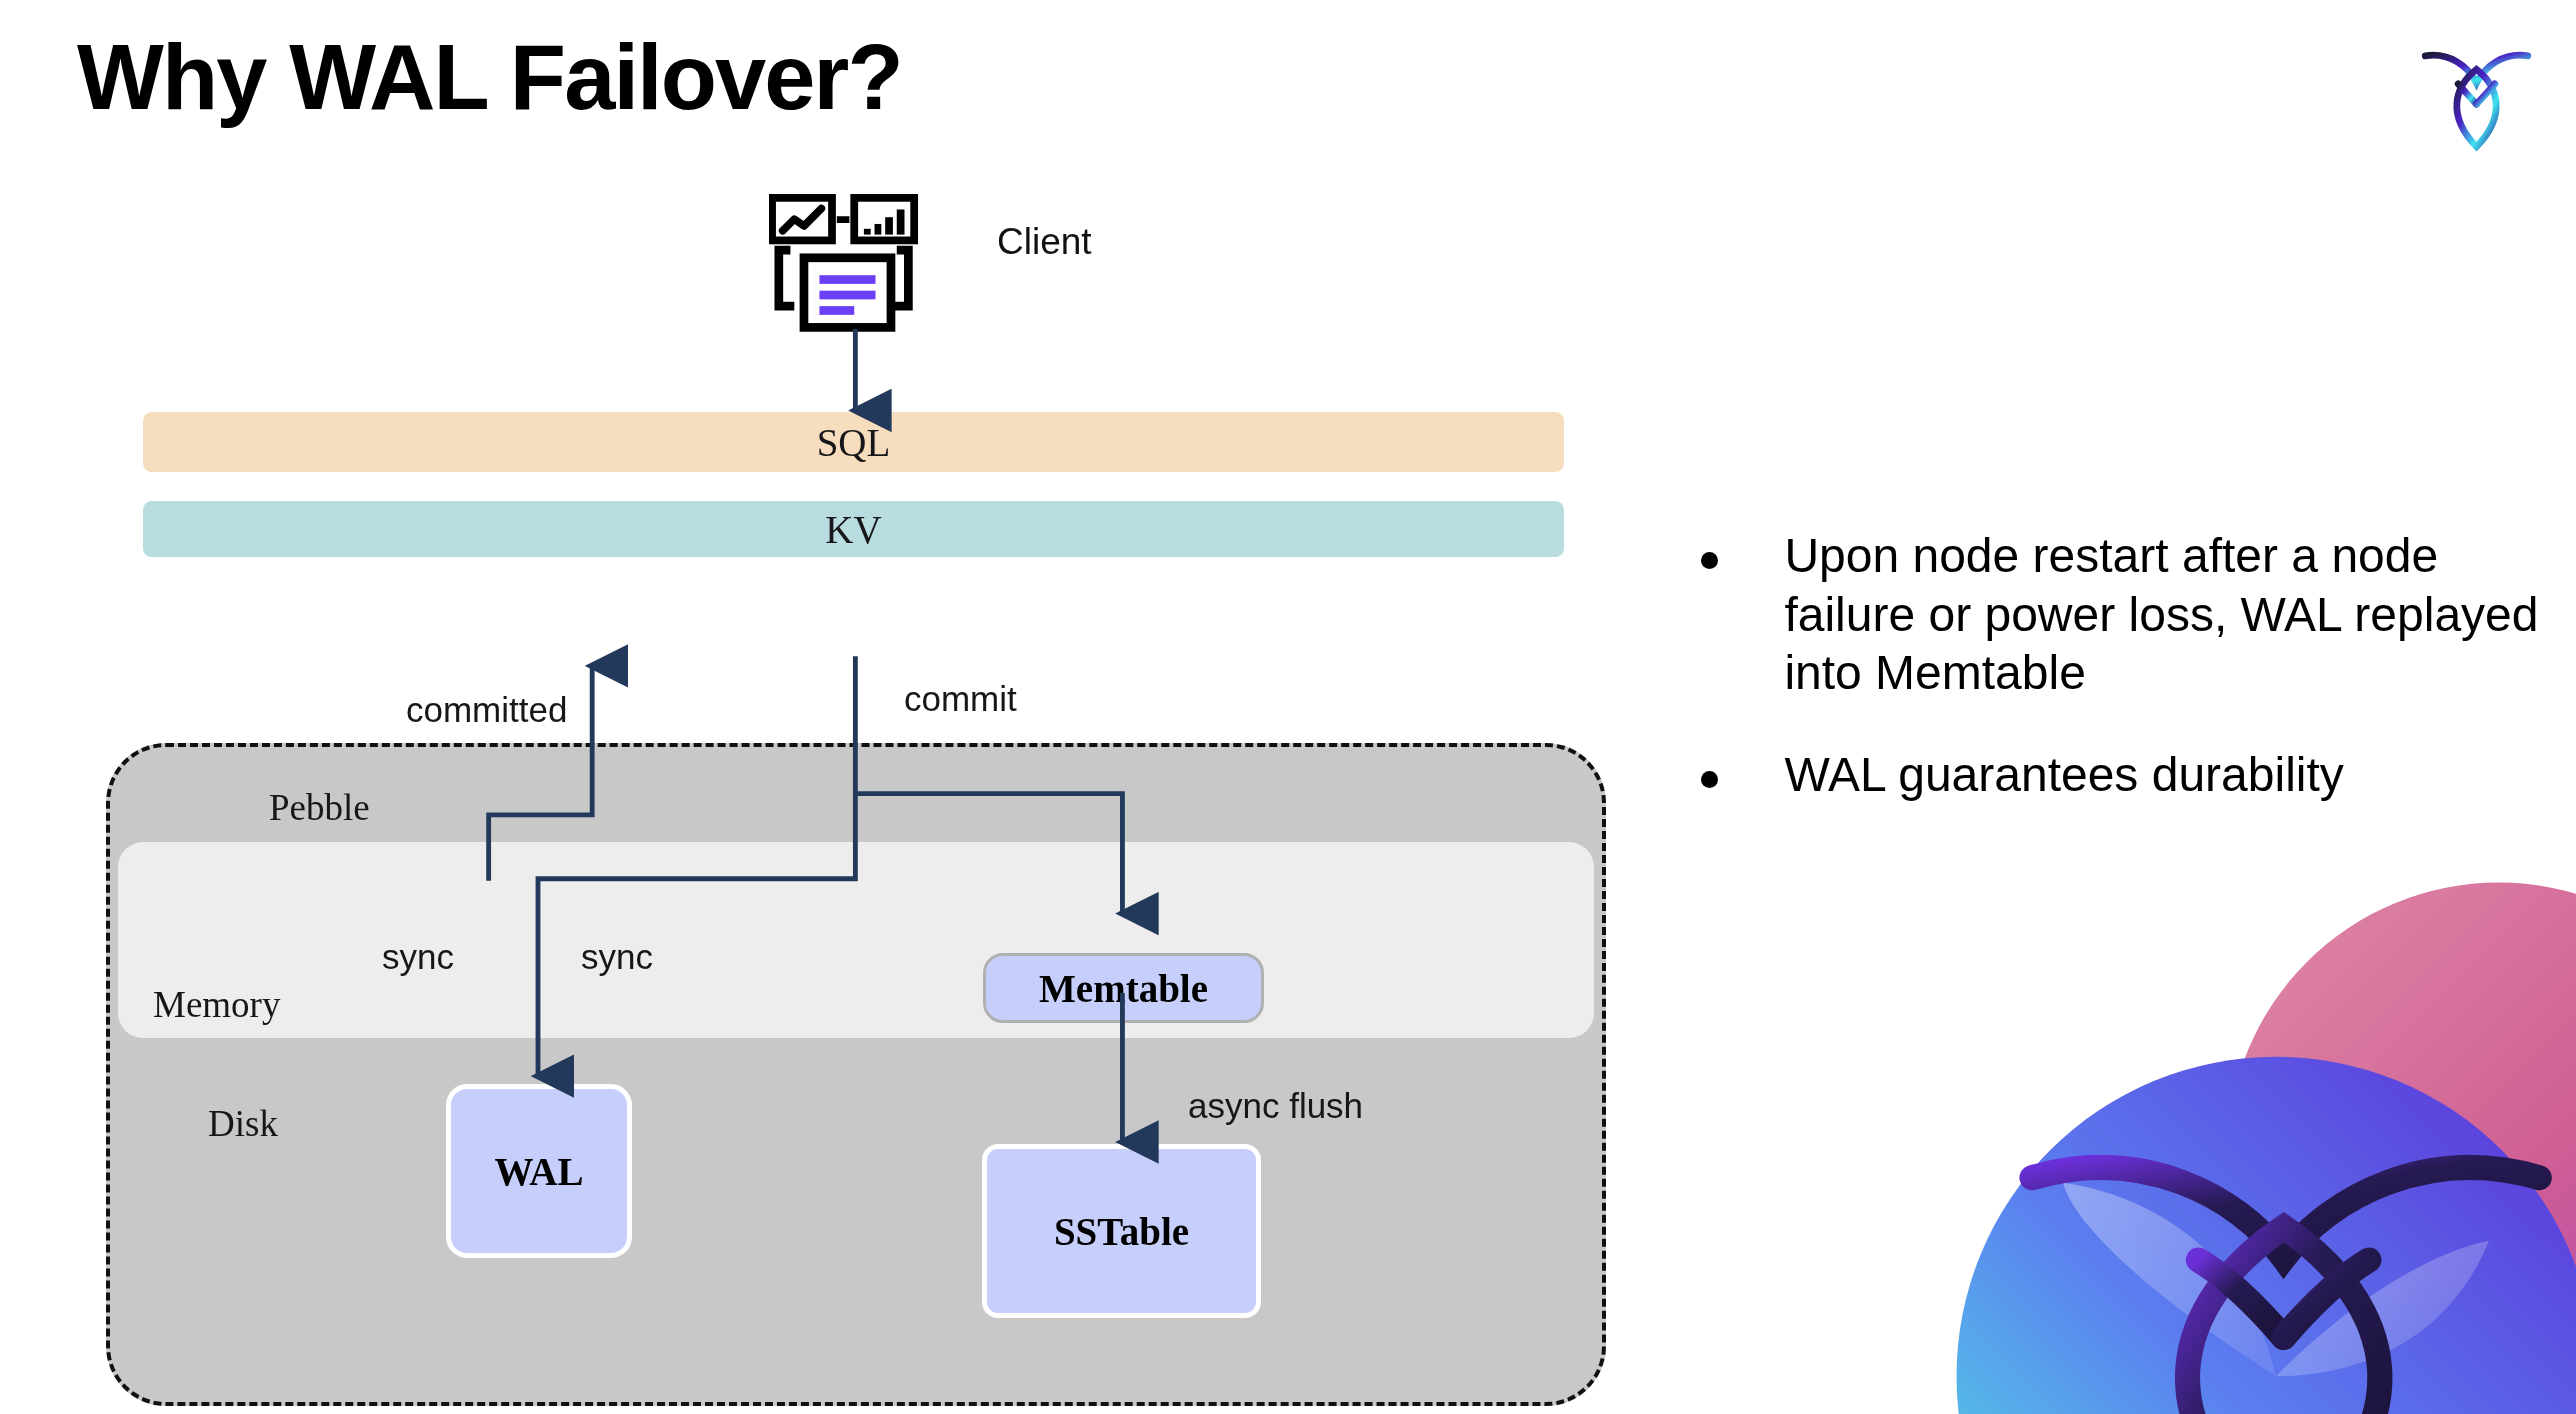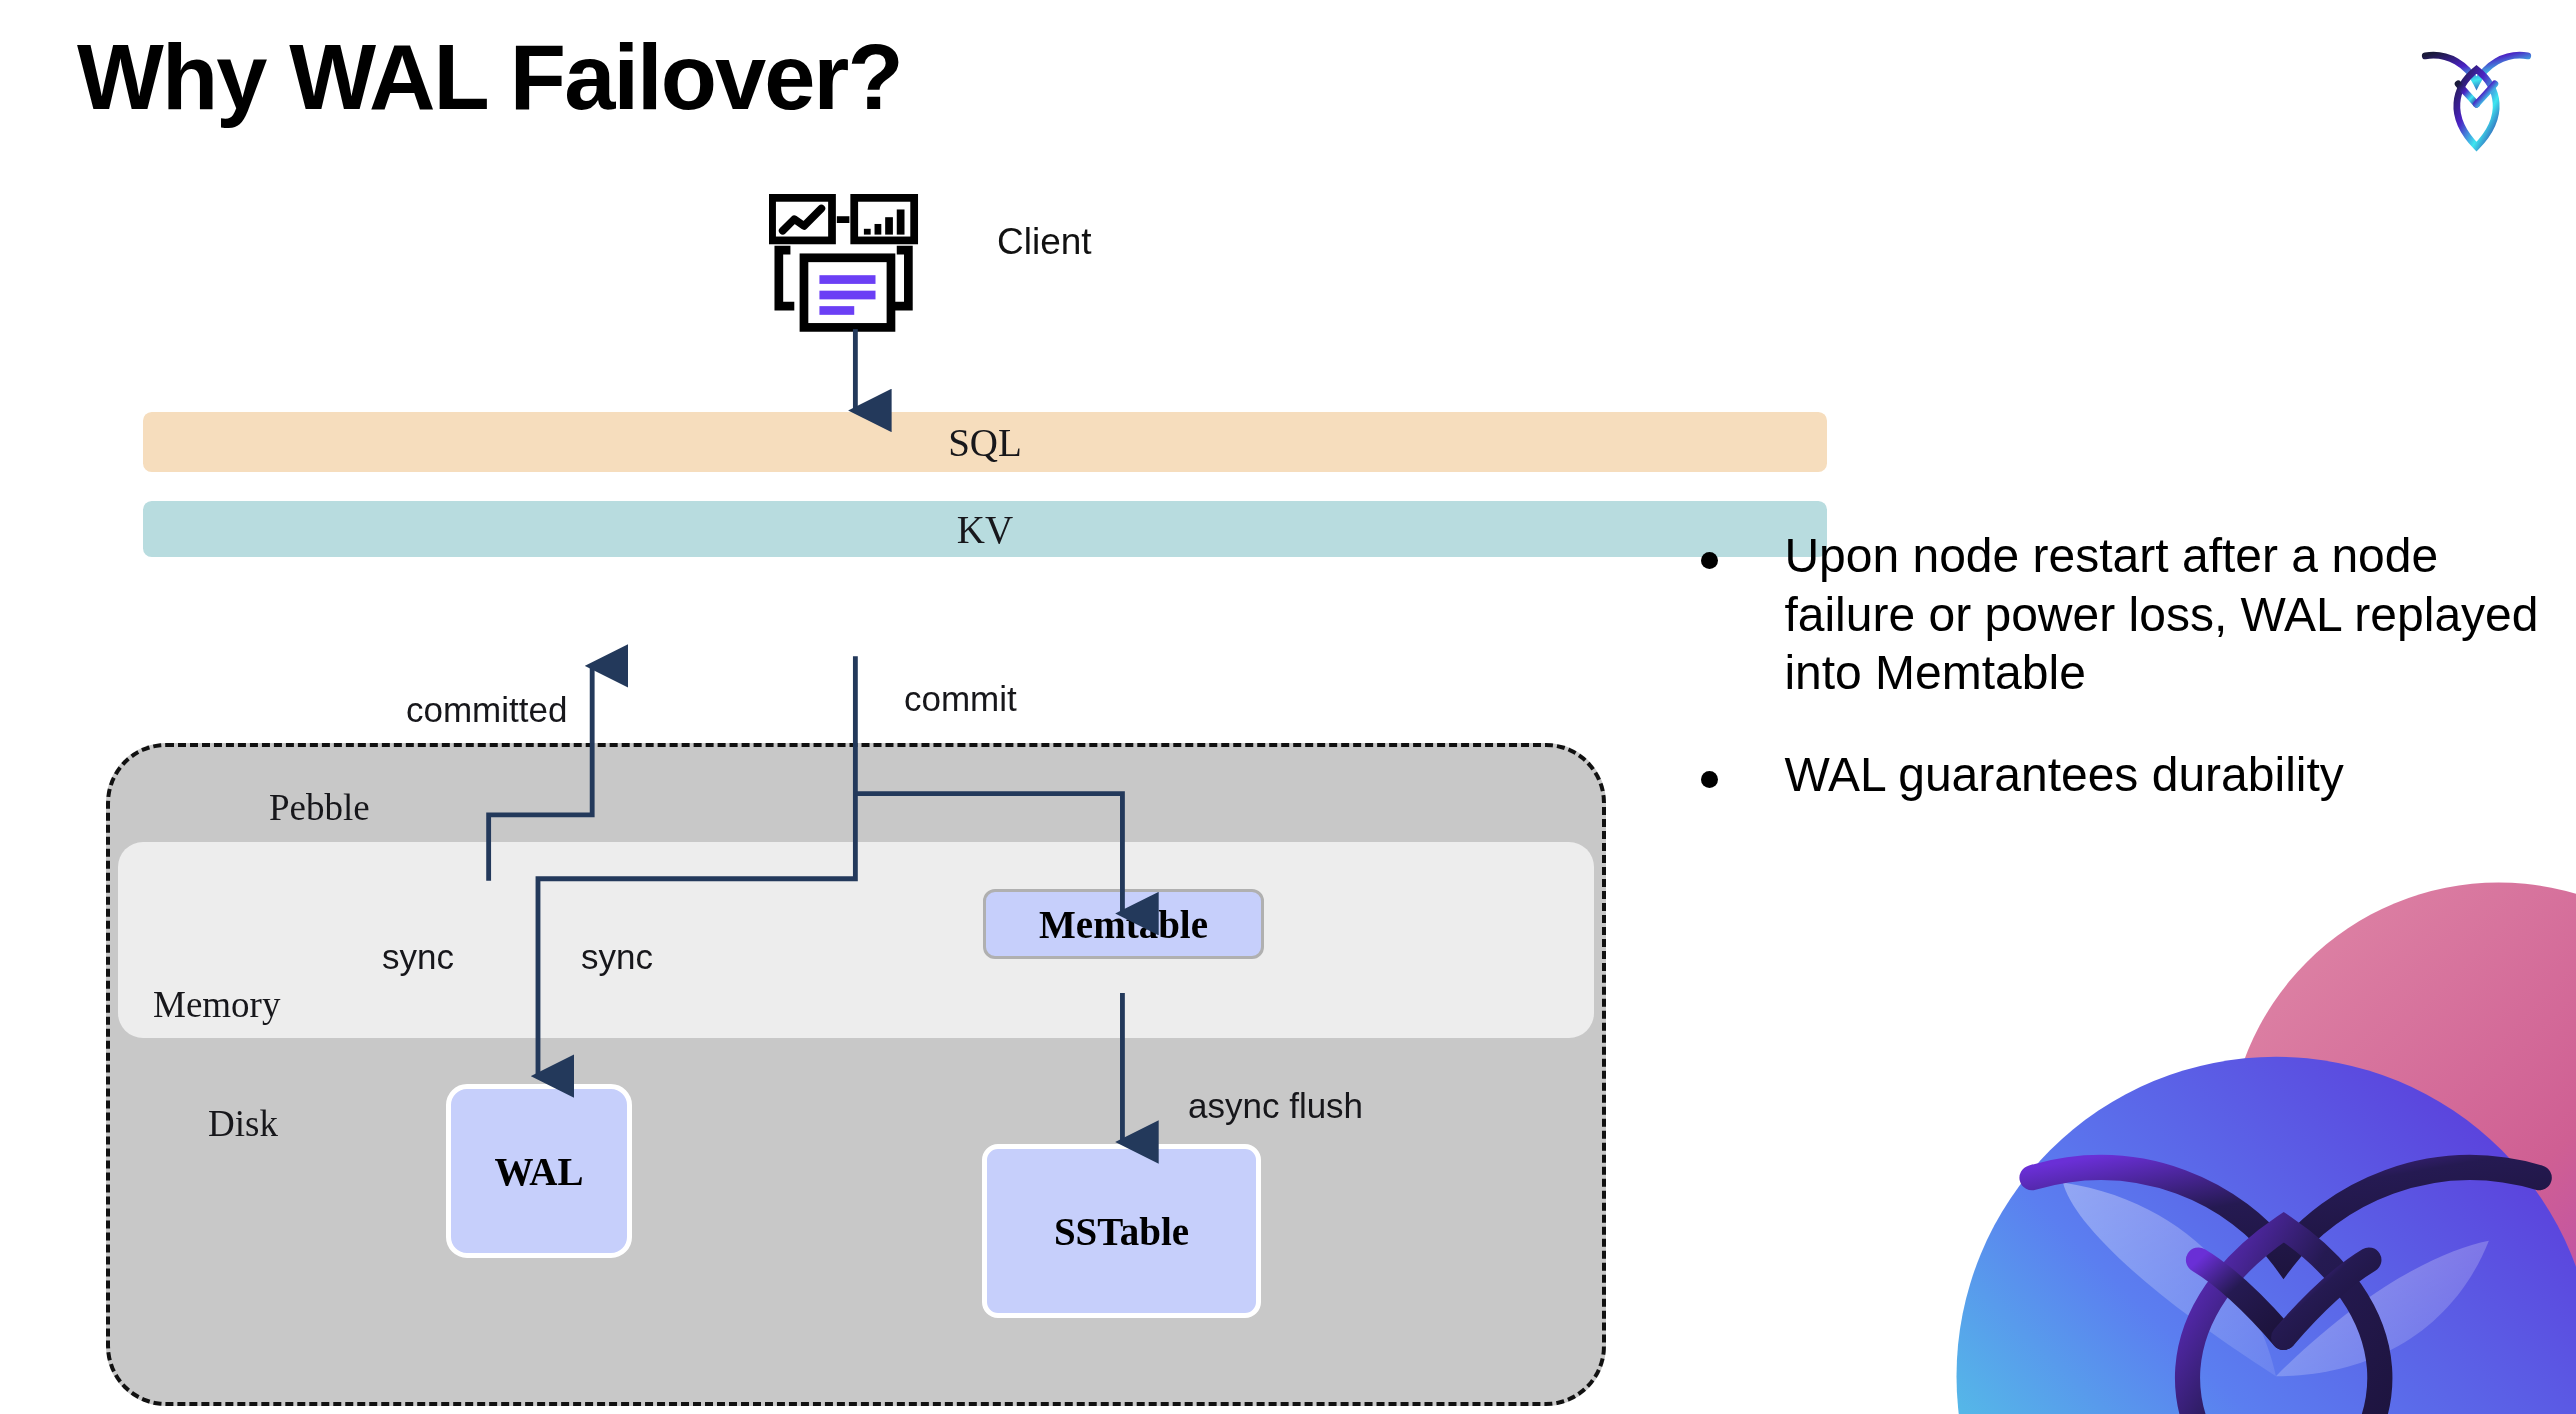--- a/index.html
+++ b/index.html
@@ -18,21 +18,21 @@
 
   
   #diagram{position:absolute;left:0;top:0;width:1703px;height:1415px;}
 
   
   #client-icon{position:absolute;left:769px;top:194px;width:155px;height:145px;}
   #client-label{position:absolute;left:997px;top:221px;font-size:37px;color:#111;
                 font-family:"Liberation Sans",sans-serif;}
 
   
-  .layer-bar{position:absolute;left:143px;width:1684px;border-radius:8.7px;
+  .layer-bar{position:absolute;left:143px;width:1421px;border-radius:8.7px;
              display:flex;align-items:center;justify-content:center;
              font-family:"Liberation Serif",serif;font-size:39px;color:#17171b;}
   #bar-sql{top:412px;height:60px;background:#f6ddbd;}
   #bar-kv{top:501px;height:56px;background:#b8dcdf;}
   #bar-storage{top:584px;height:70px;background:#d7d3e7;}
 
   
   #pebble-box{position:absolute;left:106px;top:743px;width:1500px;height:663px;
               background:#c8c8c8;border:4.8px dashed #111;border-radius:60px;
               box-sizing:border-box;}
@@ -44,21 +44,21 @@
               background:#ededed;border-radius:25px;}
   #memory-label{position:absolute;left:153px;top:983px;font-size:37px;
                 font-family:"Liberation Serif",serif;color:#17171b;}
   #disk-label{position:absolute;left:208px;top:1102px;font-size:37px;
               font-family:"Liberation Serif",serif;color:#17171b;}
 
   
   .node{position:absolute;background:#c6cffb;display:flex;align-items:center;
         justify-content:center;font-family:"Liberation Serif",serif;
         font-weight:bold;color:#000;box-sizing:border-box;}
-  #node-memtable{left:983px;top:889px;width:281px;height:70px;border-radius:12px;
+  #node-memtable{left:983px;top:953px;width:281px;height:70px;border-radius:20px;
                  border:3.9px solid #b0b0b0;font-size:39px;}
   #node-wal{left:446px;top:1084px;width:186px;height:174px;border-radius:21px;
             border:5.8px solid #fff;font-size:39px;}
   #node-sstable{left:982px;top:1144px;width:279px;height:174px;border-radius:16px;
                 border:5.8px solid #fff;font-size:39px;}
 
   
   .edge-label{position:absolute;font-size:35px;color:#17171b;
               font-family:"Liberation Sans",sans-serif;white-space:nowrap;}
   #lbl-committed{left:406px;top:690px;}

